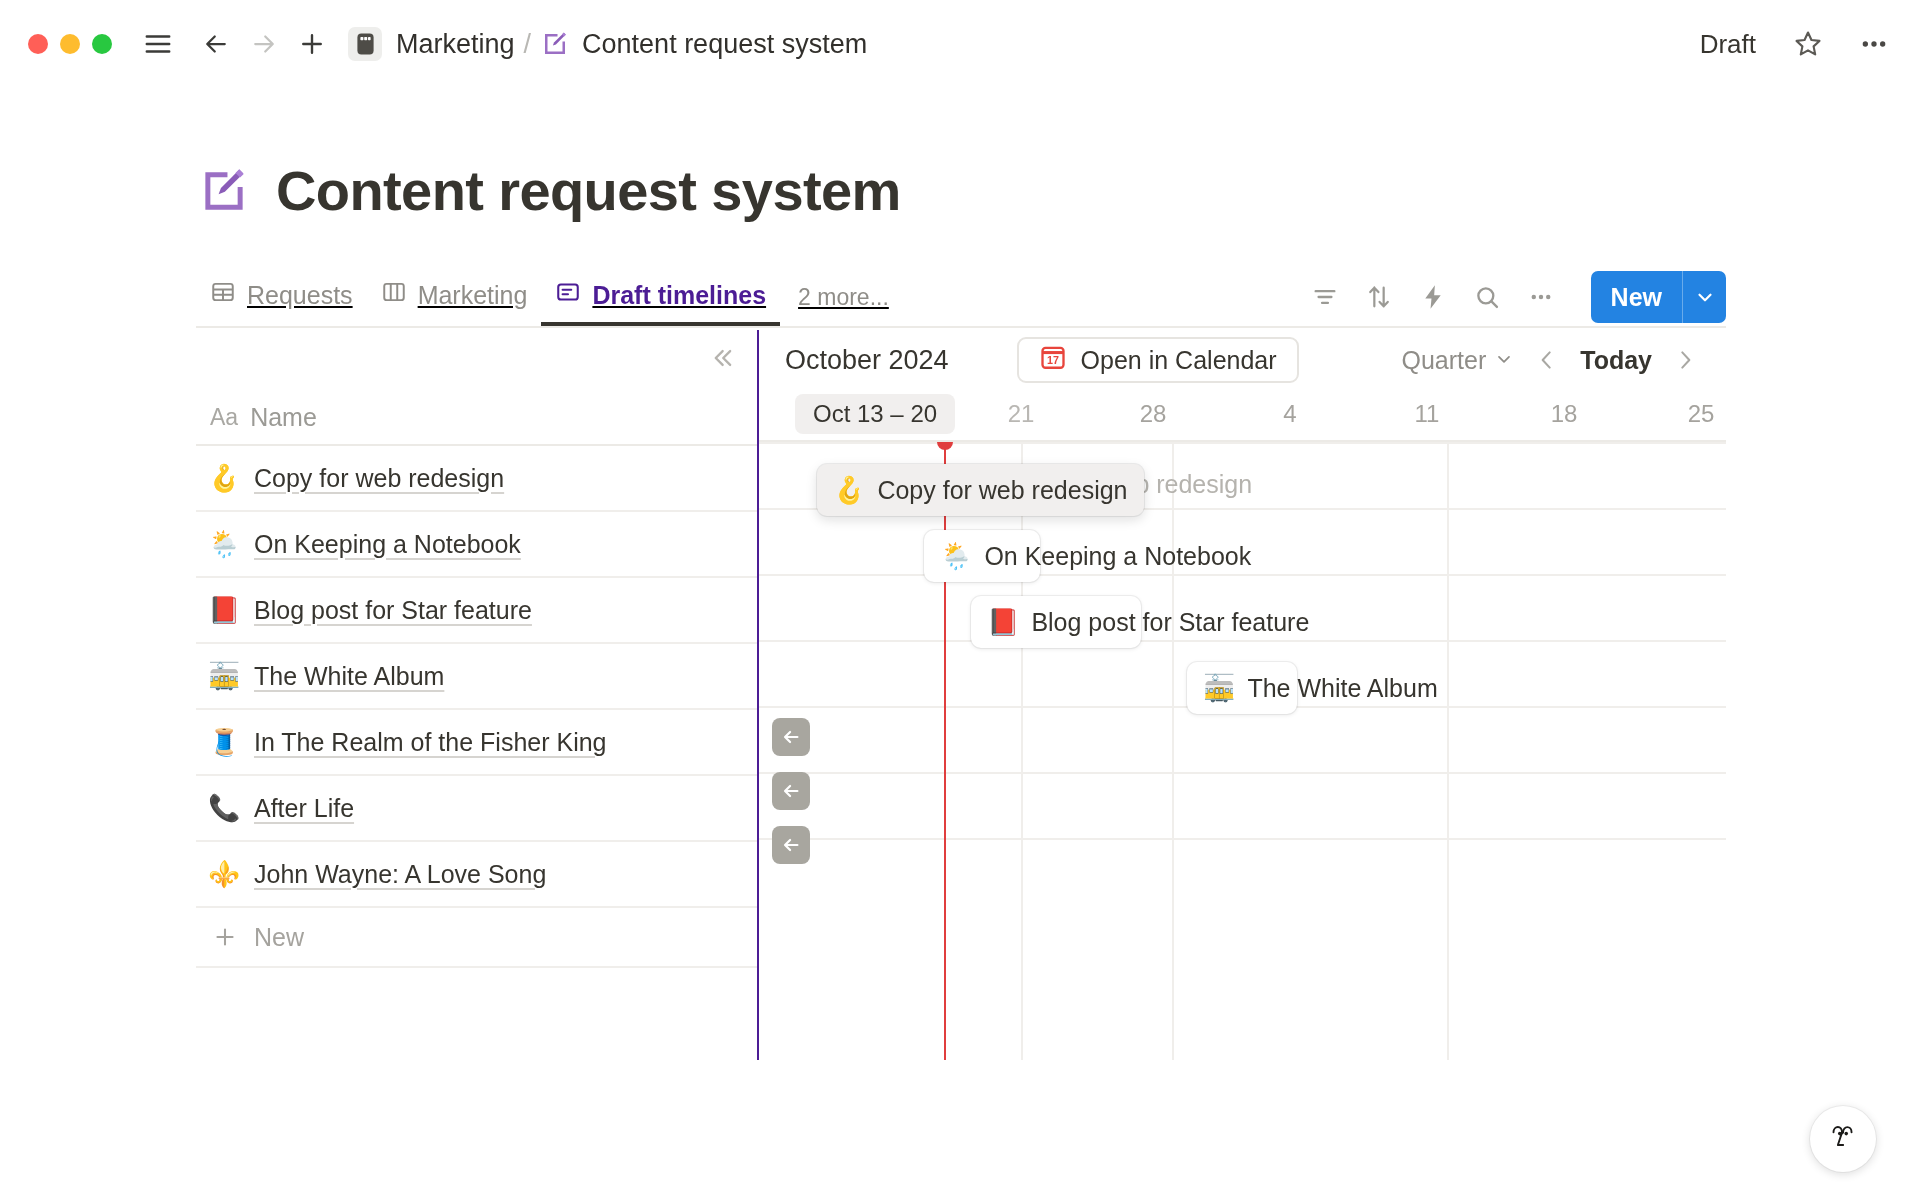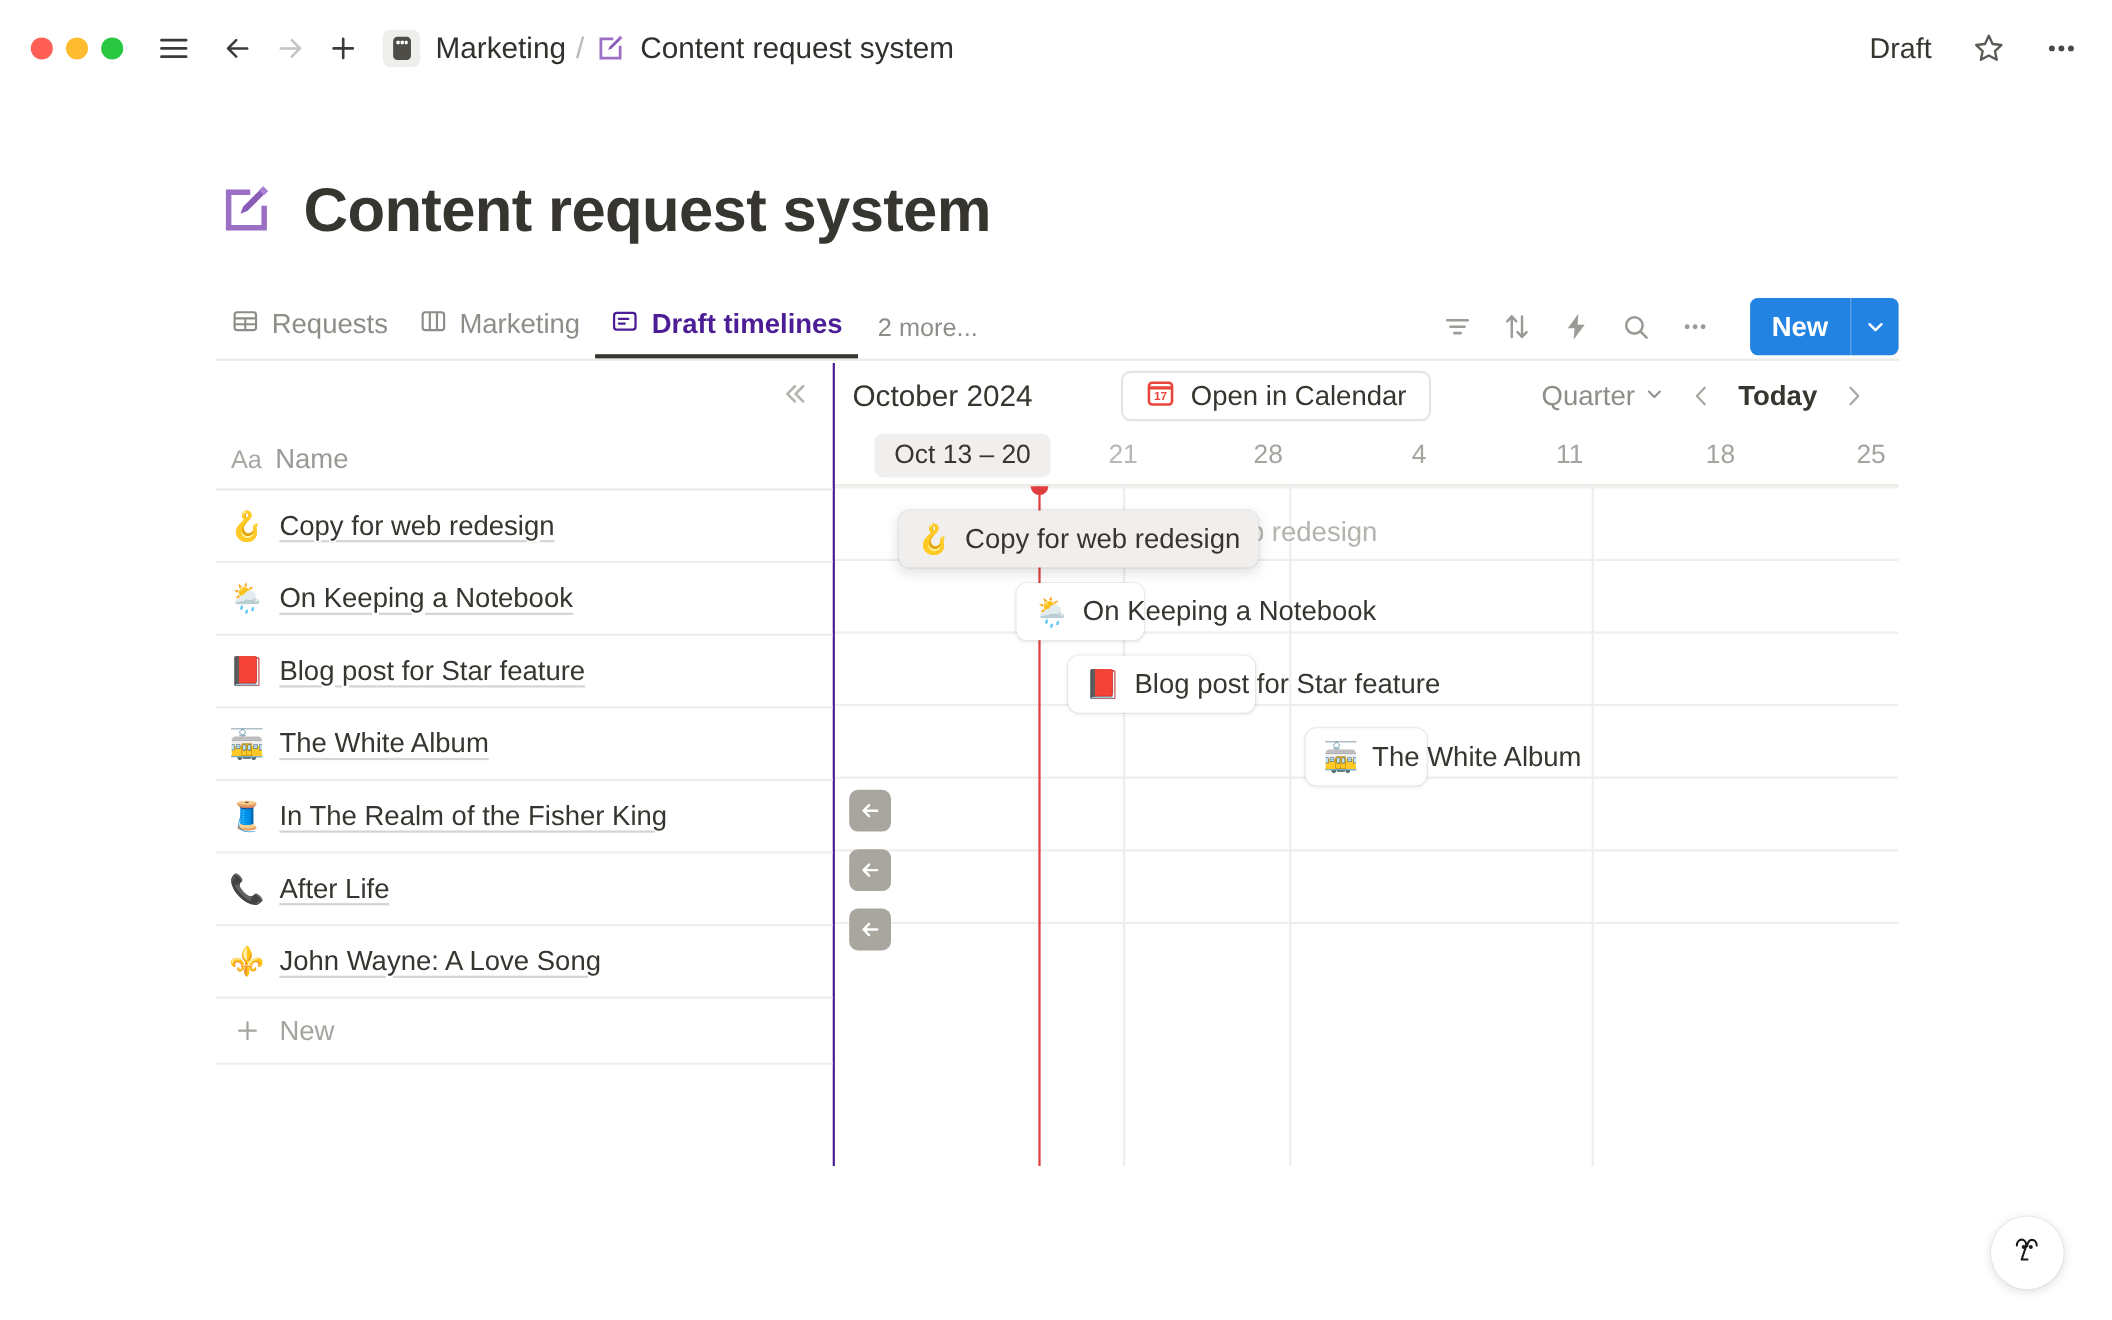--- a/index.html
+++ b/index.html
@@ -110,21 +110,21 @@
   
   .viewbar {
     position: absolute;
     top: 268px;
     left: 196px;
     width: 1530px;
     height: 62px;
     display: flex;
     align-items: flex-start;
   }
-  .vtabs { display: flex; align-items: center; height: 58px; }
+  .vtabs { display: flex; align-items: center; height: 58px; text-decoration: underline; }
   .vtab {
     display: flex;
     align-items: center;
     gap: 11px;
     height: 58px;
     padding: 0 14px;
     font-size: 25px;
     color: #8f8d88;
     white-space: nowrap;
     border-bottom: 4px solid transparent;
@@ -249,22 +249,22 @@
     left: 563px; top: 0;
     width: 967px;
     height: 730px;
     overflow: hidden;
   }
 
   .tl-header {
     height: 60px;
     display: flex;
     align-items: center;
-    padding-left: 16px;
-    gap: 12px;
+    padding-left: 26px;
+    gap: 0;
   }
   .tl-month {
     font-size: 27px;
     color: #37352f;
     white-space: nowrap;
   }
   .open-cal {
     margin-left: 68px;
     display: flex;
     align-items: center;

